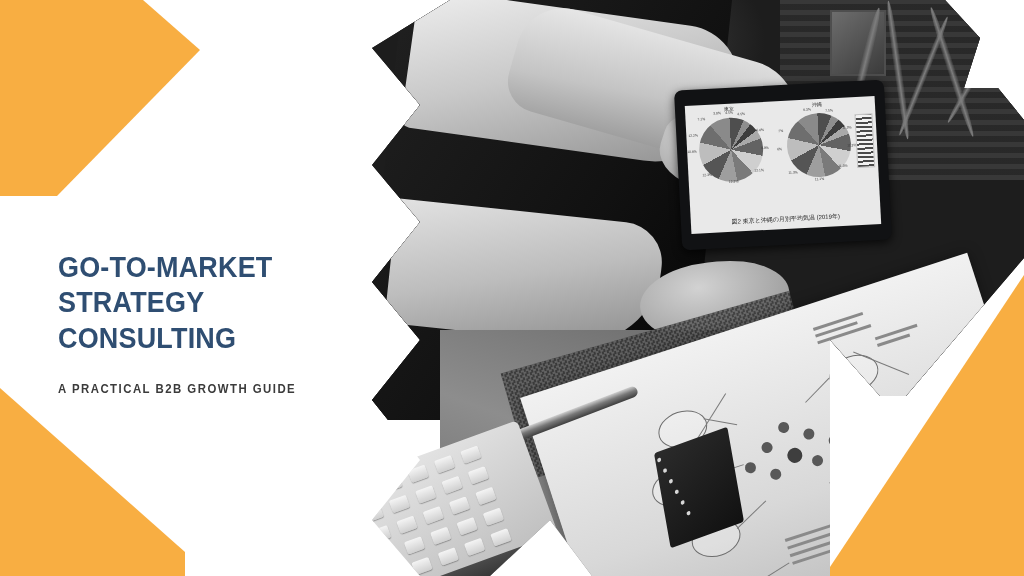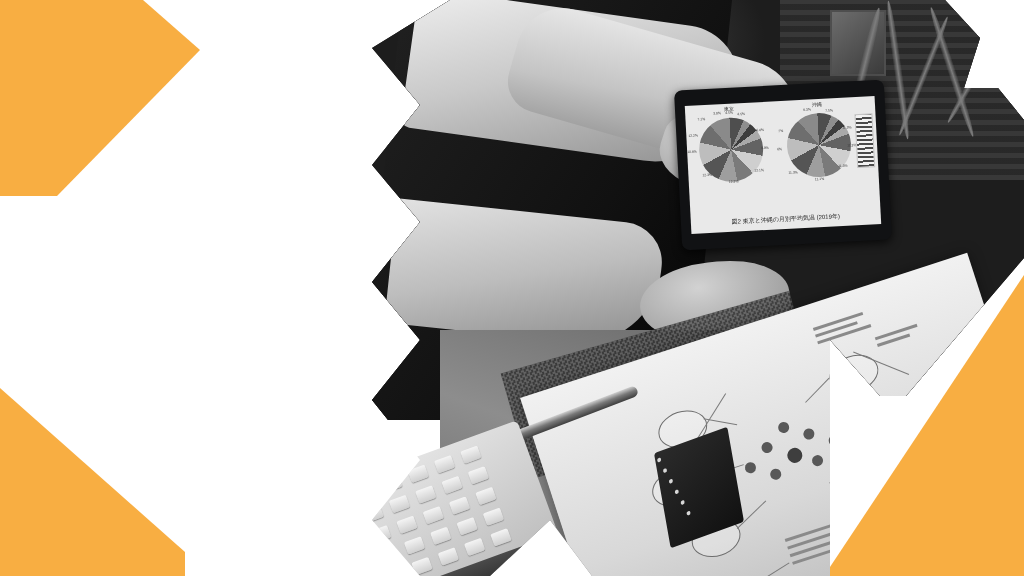--- a/index.html
+++ b/index.html
@@ -438,14 +438,19 @@
         <div class="calc-key" style="left:42px;  top:98px;"></div>
         <div class="calc-key" style="left:70px;  top:98px;"></div>
         <div class="calc-key" style="left:98px;  top:98px;"></div>
         <div class="calc-key" style="left:126px; top:98px;"></div>
         <div id="calc-display"></div>
       </div>
 
     </div>
   </div>
 
+  <div id="text-block">
+    <h1 id="slide-title">GO-TO-MARKET STRATEGY
+CONSULTING</h1>
+    <p id="slide-subtitle">A PRACTICAL B2B GROWTH GUIDE</p>
+  </div>
 
 </div>
 
 </body></html>

